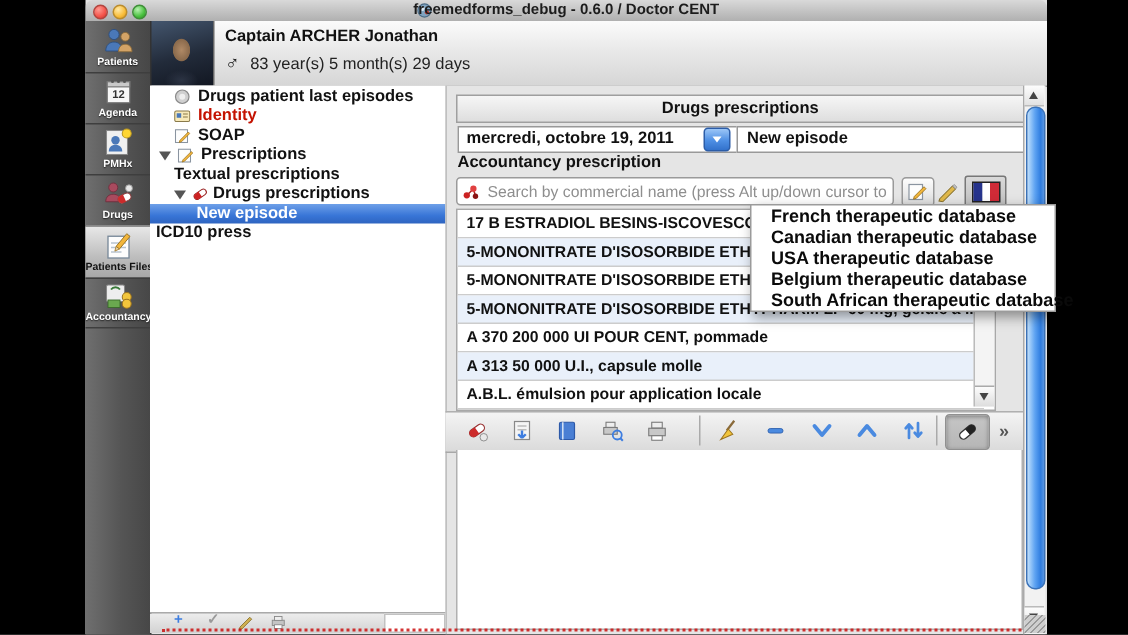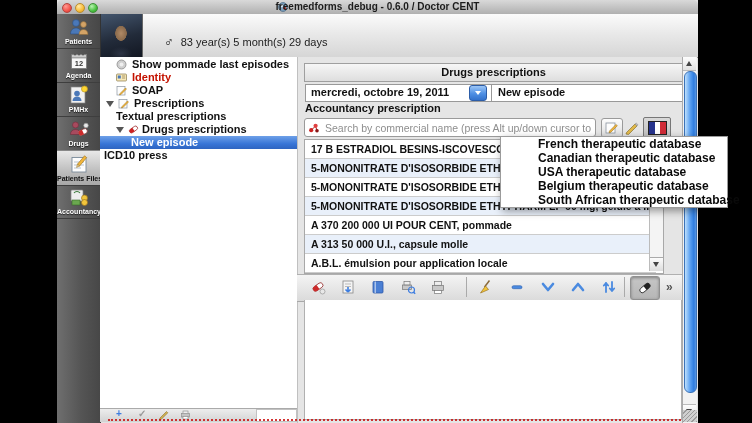--- a/index.html
+++ b/index.html
@@ -19,21 +19,21 @@
   .app-icon{left:278px;top:2px;width:10px;height:10px;}
   
   .patient-bar{left:100px;top:14px;width:598px;height:43px;
     background:linear-gradient(#fbfbfb,#e9e9e9 45%,#d6d6d6);border-bottom:1px solid #8c8c8c;}
   .photo{left:100px;top:14px;width:42px;height:43px;border-right:1px solid #666;
     background:
       radial-gradient(ellipse 10px 13px at 50% 45%, #b08a66 0%, #8a6a4c 55%, rgba(0,0,0,0) 60%),
       radial-gradient(ellipse 16px 10px at 50% 92%, #2c3444 0%, rgba(0,0,0,0) 70%),
       linear-gradient(165deg,#44566e 0%,#222b3a 55%,#121722 100%);}
   .p-name{left:150px;top:18px;font-size:11px;font-weight:bold;color:#111;}
-  .p-age{left:150px;top:34px;font-size:11px;color:#222;margin-left:14px;}
+  .p-age{left:150px;top:34px;font-size:11px;color:#222;}
   .p-age .mars{font-size:13px;font-weight:bold;margin-right:7px;}
   
   .sidebar{left:57px;top:14px;width:43px;height:409px;
     background:linear-gradient(90deg,#6f6f6f,#555 55%,#474747);border-right:1px solid #333;}
   .side-item{left:57px;width:43px;height:34px;text-align:center;cursor:default;border-bottom:1px solid #3e3e3e;}
   .side-item .ic{display:block;margin:2px auto 0;width:22px;height:22px;}
   .side-item .lbl{display:block;font-size:7px;font-weight:bold;color:#fff;line-height:8px;
     text-shadow:0 1px 1px rgba(0,0,0,.7);white-space:nowrap;}
   .side-item.selected{background:linear-gradient(#e8e8e8,#bdbdbd 60%,#a7a7a7);border-top:1px solid #888;}
   .side-item.selected .lbl{color:#111;text-shadow:none;}
@@ -98,21 +98,21 @@
   .red-dotted{left:108px;top:419px;width:580px;height:0;border-top:2px dotted #cc1111;opacity:.85;}
   
   .vsb{left:682px;top:57px;width:14px;height:366px;background:#f2f2f2;border-left:1px solid #aaa;}
   .vsb-btn{position:absolute;left:0;width:13px;height:13px;background:linear-gradient(#fdfdfd,#e2e2e2);}
   .vsb-thumb{position:absolute;left:1px;top:14px;width:11px;height:320px;border-radius:6px;
     background:linear-gradient(90deg,#bfe0fd,#5ea3f2 45%,#2f7de0 80%,#5795e2);border:1px solid #3a72b8;}
   .resize-grip{left:683px;top:410px;width:14px;height:12px;
     background:repeating-linear-gradient(135deg,#cfcfcf 0 2px,#9a9a9a 2px 3px);}
   
   .popup{left:500px;top:136px;width:202px;height:70px;background:#fff;border:1px solid #9b9b9b;
-    box-shadow:2px 3px 8px rgba(0,0,0,.4);z-index:50;padding-left:24px;}
+    box-shadow:2px 3px 8px rgba(0,0,0,.4);z-index:50;}
   .popup-item{height:14px;line-height:14px;padding-left:13px;font-size:12px;font-weight:600;color:#0a0a0a;
     white-space:nowrap;}
 </style>
 </head>
 <body>
 
 <div class="stage">
 
   <div class="abs window"></div>
 
@@ -122,20 +122,21 @@
   <div class="abs light green"></div>
   <svg class="abs app-icon" viewBox="0 0 10 10">
     <circle cx="5" cy="5" r="4.4" fill="#7fa3c0" stroke="#4a6a85" stroke-width="0.8"></circle>
     <circle cx="3.6" cy="3.8" r="1.5" fill="#d8e6f2"></circle>
       <circle cx="6.6" cy="6.2" r="1.4" fill="#c03a2e"></circle>
   </svg>
   <div class="abs title-text">freemedforms_debug - 0.6.0 / Doctor CENT</div>
 
   <div class="abs patient-bar"></div>
   <div class="abs photo"></div>
+  <div class="abs p-name">Captain ARCHER Jonathan</div>
   <div class="abs p-age">
     <span class="mars">♂</span><span>83 year(s) 5 month(s) 29 days</span>
   </div>
 
   <div class="abs sidebar"></div>
 
   <div class="abs side-item" style="top:14px;">
     <svg class="ic" viewBox="0 0 22 22">
       <circle cx="8" cy="7" r="3.4" fill="#4a78b8" stroke="#2c4f80" stroke-width="0.6"></circle>
       <path d="M2.5 18c0-4 2.6-6 5.5-6s5.5 2 5.5 6z" fill="#4a78b8" stroke="#2c4f80" stroke-width="0.6"></path>
@@ -205,21 +206,21 @@
     <span class="lbl">Accountancy</span>
   </div>
 
   <div class="abs tree-panel"></div>
 
   <div class="abs tree-row" style="top:58px;">
     <svg class="ti" style="left:16px;" viewBox="0 0 11 11">
       <circle cx="5.5" cy="5.5" r="4.5" fill="#cfcfcf" stroke="#8a8a8a" stroke-width="0.8"></circle>
       <circle cx="5.5" cy="5.5" r="2" fill="#efefef"></circle>
     </svg>
-    <span style="position:absolute;left:32px;">Show pommade last episodes</span>
+    <span style="position:absolute;left:32px;">Drugs patient last episodes</span>
   </div>
 
   <div class="abs tree-row red" style="top:71px;">
     <svg class="ti" style="left:16px;" viewBox="0 0 11 11">
       <rect x="0.5" y="2" width="10" height="7" rx="1" fill="#f7e9b8" stroke="#8a7a4a" stroke-width="0.7"></rect>
       <rect x="1.8" y="3.5" width="3" height="3" fill="#4a78b8"></rect>
       <line x1="6" y1="4" x2="9.2" y2="4" stroke="#8a7a4a" stroke-width="0.7"></line>
       <line x1="6" y1="6" x2="9.2" y2="6" stroke="#8a7a4a" stroke-width="0.7"></line>
     </svg>
     <span style="position:absolute;left:32px;">Identity</span>

